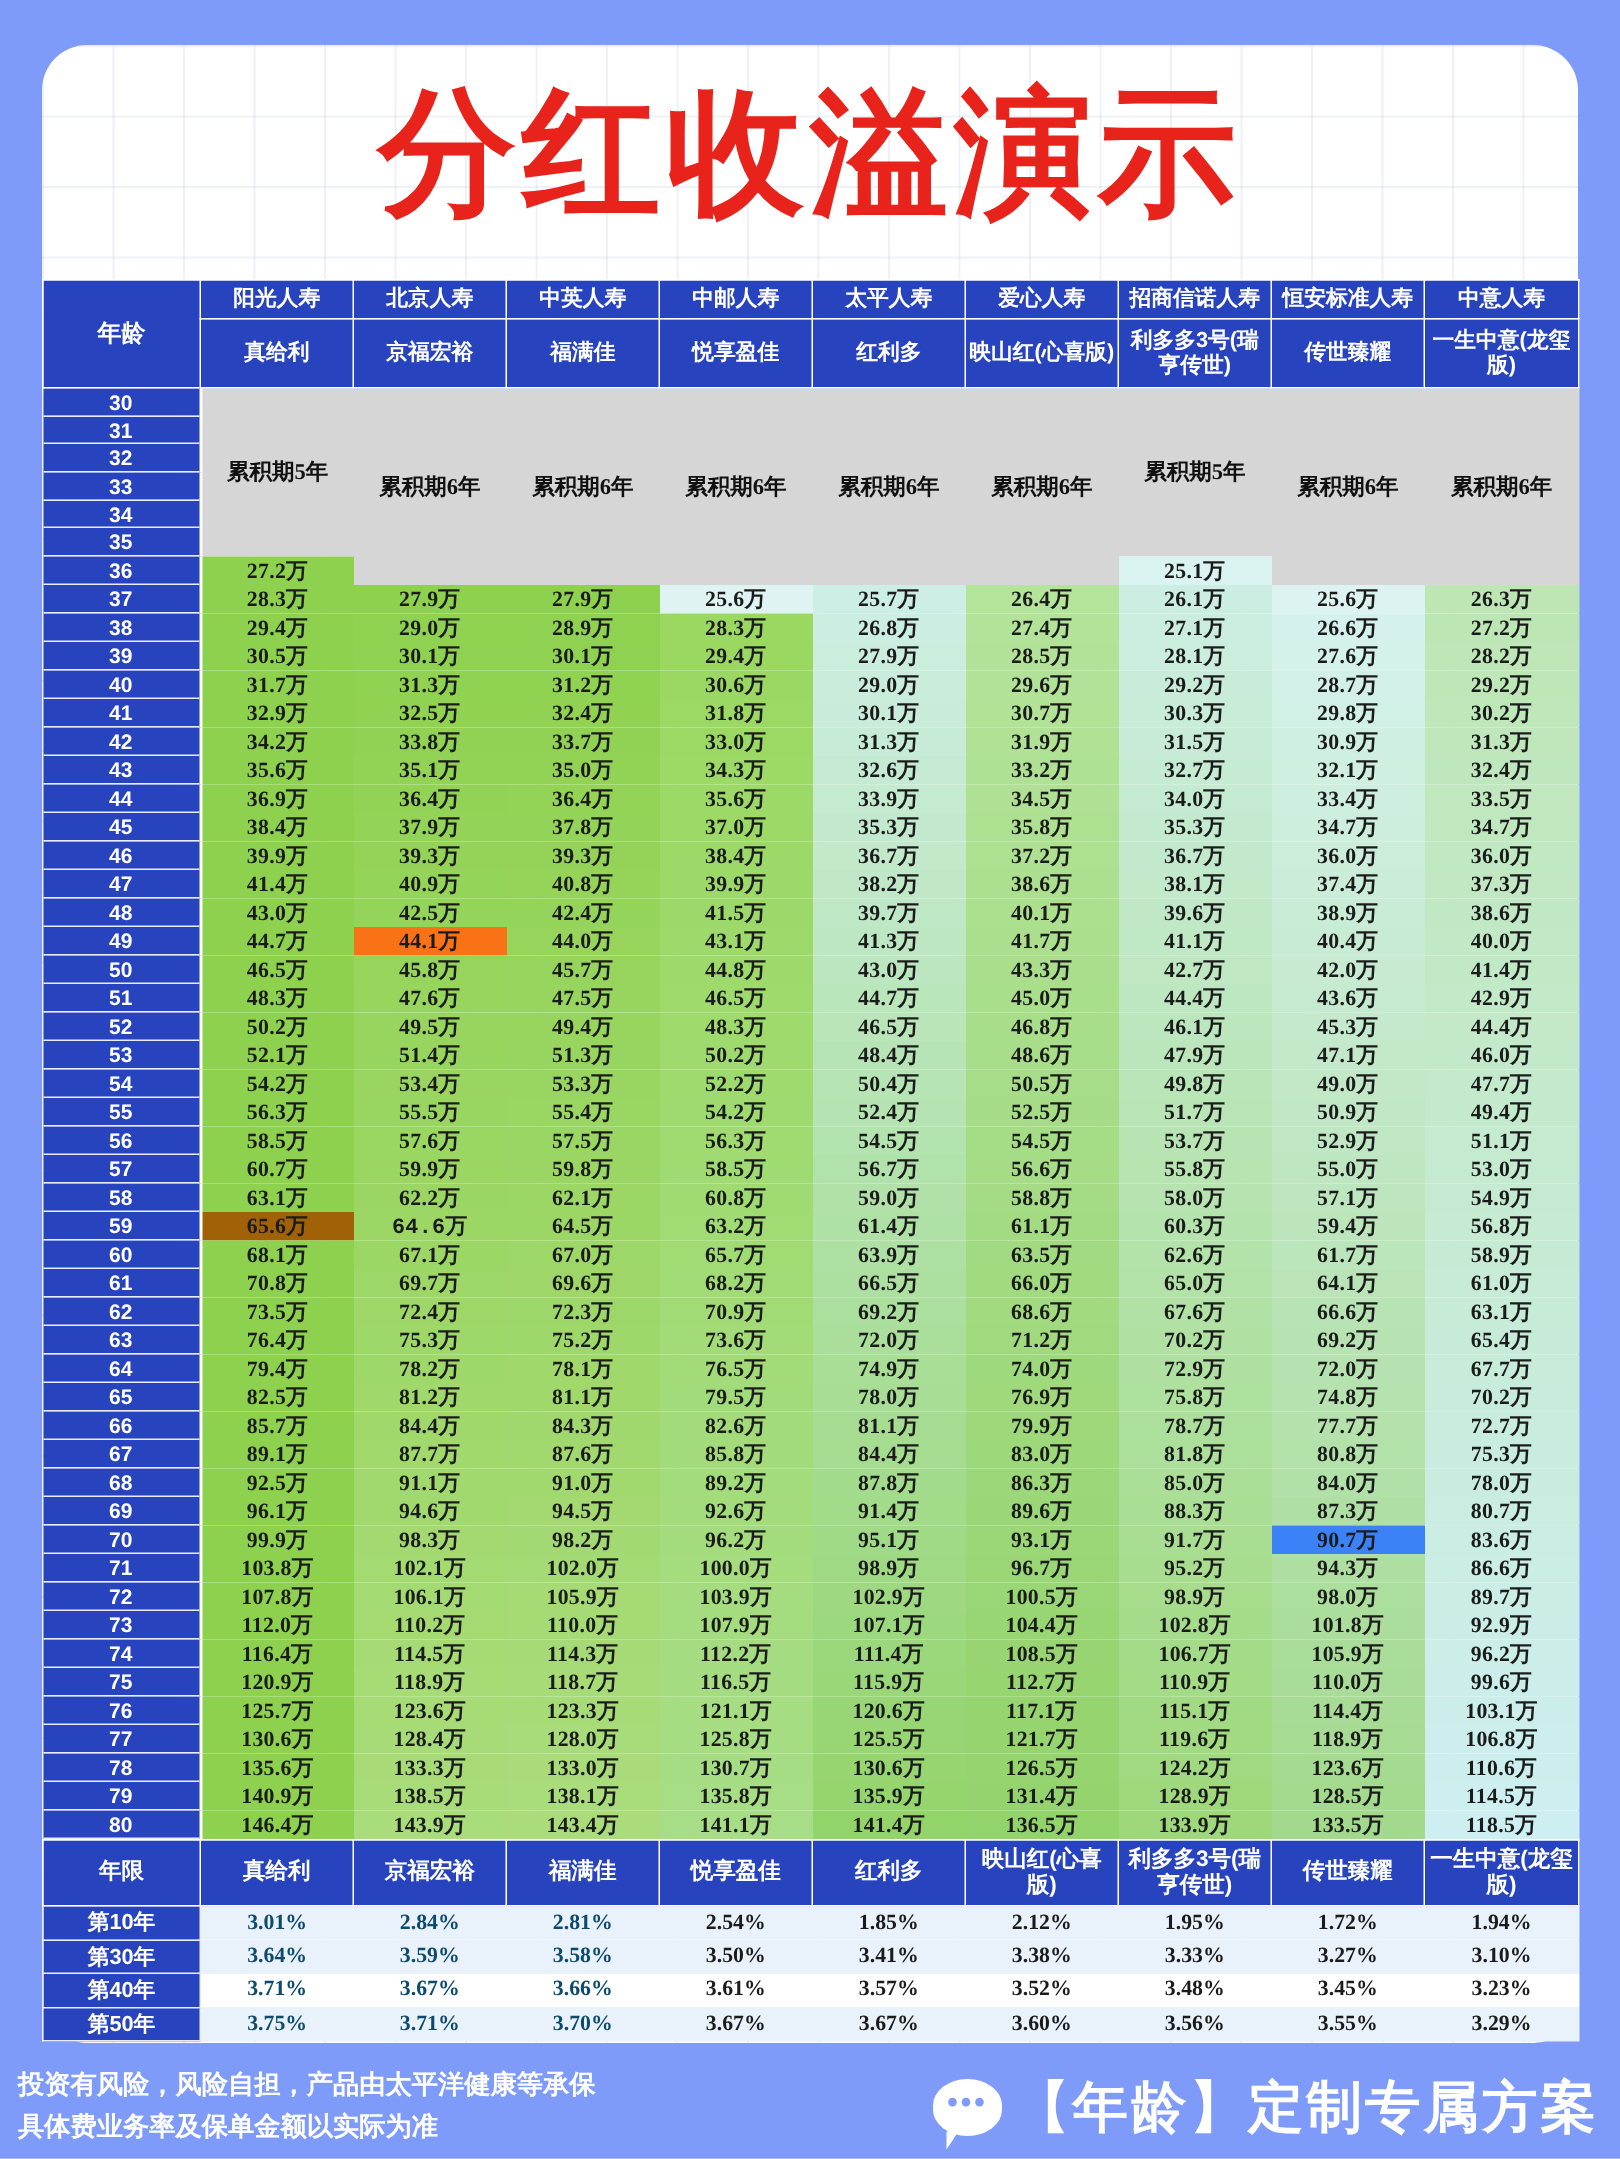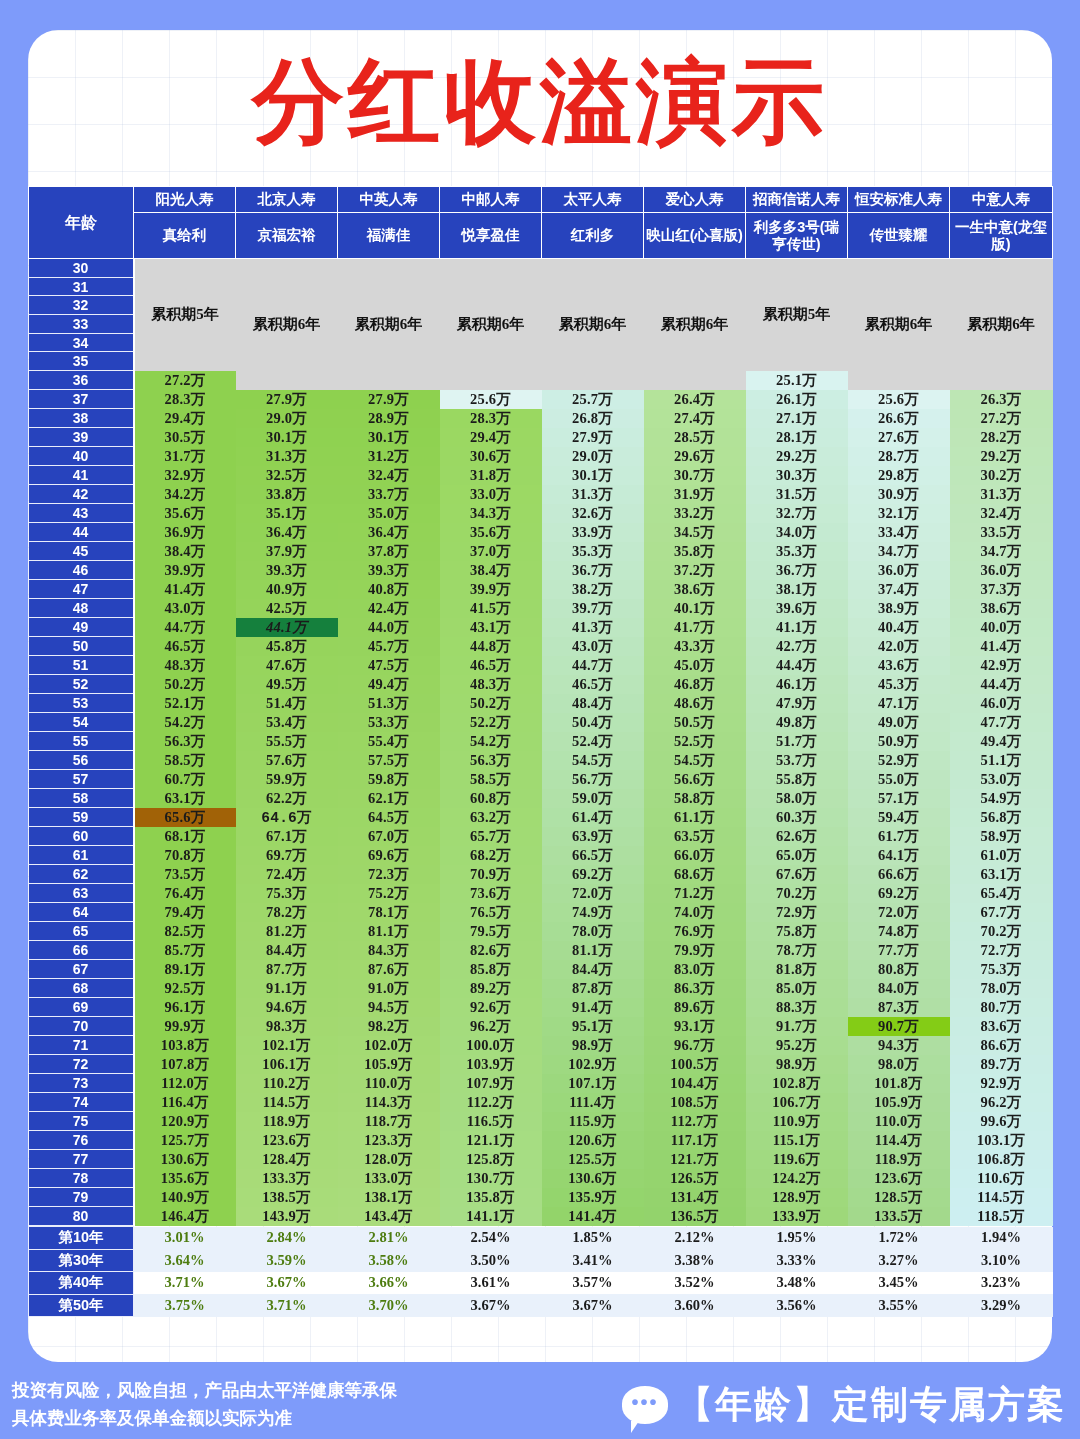--- a/index.html
+++ b/index.html
@@ -103,21 +103,21 @@
     background: #2743bd; color: #fff; font-weight: bold;
     text-align: center; font-size: 14.5px; height: 22.5px;
     border: 1px solid #e9edfb;
   }
   .irrval {
     text-align: center; font-size: 14.5px; font-weight: bold;
     height: 22.5px;
     font-family: "Liberation Serif", "DejaVu Serif", serif;
     color: #1b1b1b;
   }
-  .irrval.red { color: #4d7c0f; }
+  .irrval.red { color: #0c4a6e; }
   .irr-r-even { background: #e9f1fb; }
   .irr-r-odd  { background: #ffffff; }
 
   
   #footer {
     position: absolute; left: 0; top: 1370px; width: 1080px; height: 69px;
     background: #7e9bfa;
     display: flex; align-items: center;
   }
   #disclaimer {
@@ -365,21 +365,21 @@
           <td class="val" style="background: rgb(157, 217, 106);">41.5万</td>
           <td class="val" style="background: rgb(190, 231, 197);">39.7万</td>
           <td class="val" style="background: rgb(172, 223, 142);">40.1万</td>
           <td class="val" style="background: rgb(192, 232, 199);">39.6万</td>
           <td class="val" style="background: rgb(201, 236, 214);">38.9万</td>
           <td class="val" style="background: rgb(193, 232, 196);">38.6万</td>
         </tr>
         <tr>
           <td class="agecell">49</td>
           <td class="val" style="background: rgb(142, 209, 79);">44.7万</td>
-          <td class="val" style="background: #15803d; font-style: italic;">44.1万</td>
+          <td class="val" style="background: #f97316;">44.1万</td>
           <td class="val" style="background: rgb(150, 212, 92);">44.0万</td>
           <td class="val" style="background: rgb(158, 217, 107);">43.1万</td>
           <td class="val" style="background: rgb(189, 231, 194);">41.3万</td>
           <td class="val" style="background: rgb(171, 223, 141);">41.7万</td>
           <td class="val" style="background: rgb(191, 232, 197);">41.1万</td>
           <td class="val" style="background: rgb(200, 235, 211);">40.4万</td>
           <td class="val" style="background: rgb(193, 233, 197);">40.0万</td>
         </tr>
         <tr>
           <td class="agecell">50</td>
@@ -623,21 +623,21 @@
         </tr>
         <tr>
           <td class="agecell">70</td>
           <td class="val" style="background: rgb(142, 209, 79);">99.9万</td>
           <td class="val" style="background: rgb(163, 217, 112);">98.3万</td>
           <td class="val" style="background: rgb(163, 217, 114);">98.2万</td>
           <td class="val" style="background: rgb(164, 220, 125);">96.2万</td>
           <td class="val" style="background: rgb(160, 218, 134);">95.1万</td>
           <td class="val" style="background: rgb(155, 215, 119);">93.1万</td>
           <td class="val" style="background: rgb(169, 221, 146);">91.7万</td>
-          <td class="val" style="background: #84cc16;">90.7万</td>
+          <td class="val" style="background: #3b82f6;">90.7万</td>
           <td class="val" style="background: rgb(201, 237, 227);">83.6万</td>
         </tr>
         <tr>
           <td class="agecell">71</td>
           <td class="val" style="background: rgb(142, 209, 79);">103.8万</td>
           <td class="val" style="background: rgb(163, 218, 113);">102.1万</td>
           <td class="val" style="background: rgb(164, 218, 115);">102.0万</td>
           <td class="val" style="background: rgb(164, 220, 126);">100.0万</td>
           <td class="val" style="background: rgb(159, 217, 132);">98.9万</td>
           <td class="val" style="background: rgb(154, 214, 118);">96.7万</td>
@@ -763,20 +763,32 @@
         <col style="width:102px">
         <col style="width:102px">
       <col style="width:102px">
         <col style="width:102px">
         <col style="width:102px">
       <col style="width:102px">
         <col style="width:102px">
         <col style="width:103px">
     </colgroup>
     <tbody>
+      <tr id="irrHead">
+          <td class="irrhdr">年限</td>
+          <td class="irrhdr">真给利</td>
+          <td class="irrhdr">京福宏裕</td>
+          <td class="irrhdr">福满佳</td>
+          <td class="irrhdr">悦享盈佳</td>
+          <td class="irrhdr">红利多</td>
+          <td class="irrhdr">映山红(心喜版)</td>
+          <td class="irrhdr">利多多3号(瑞亨传世)</td>
+          <td class="irrhdr">传世臻耀</td>
+          <td class="irrhdr">一生中意(龙玺版)</td>
+        </tr>
     </tbody>
     <tbody id="irrBody">
         <tr>
           <td class="irrlabel">第10年</td>
           <td class="irrval irr-r-even red">3.01%</td>
           <td class="irrval irr-r-even red">2.84%</td>
           <td class="irrval irr-r-even red">2.81%</td>
           <td class="irrval irr-r-even">2.54%</td>
           <td class="irrval irr-r-even">1.85%</td>
           <td class="irrval irr-r-even">2.12%</td>

